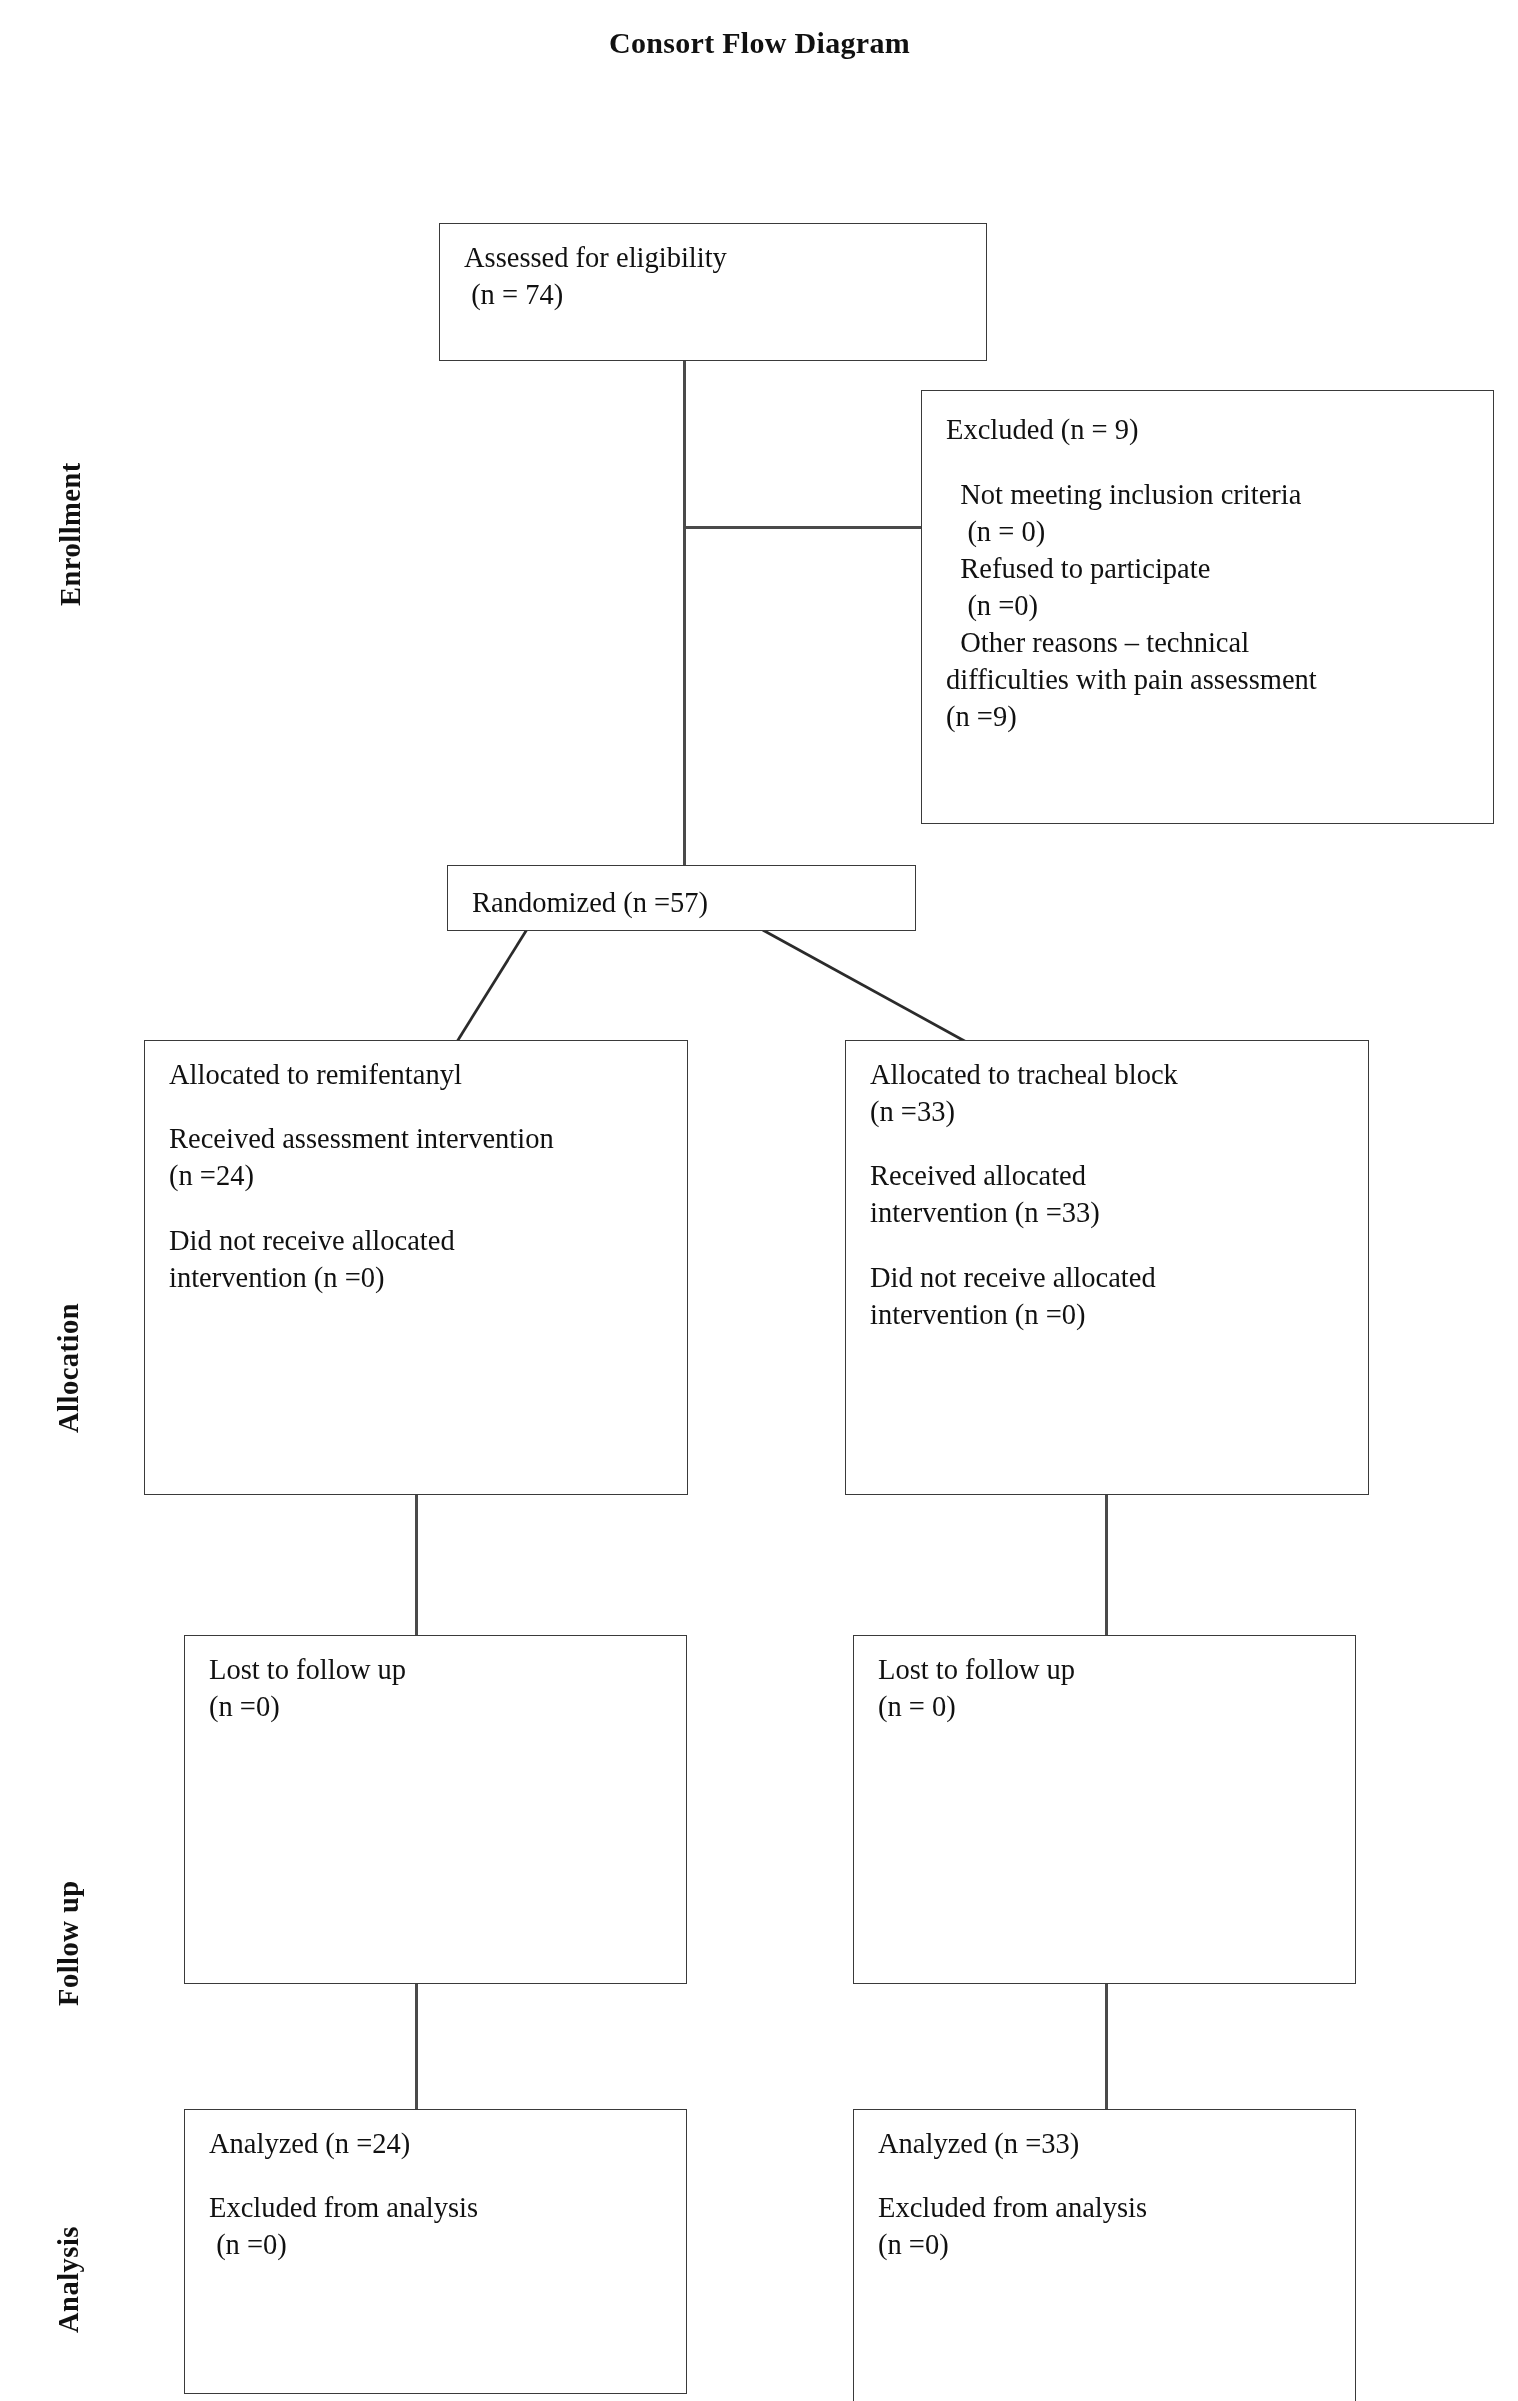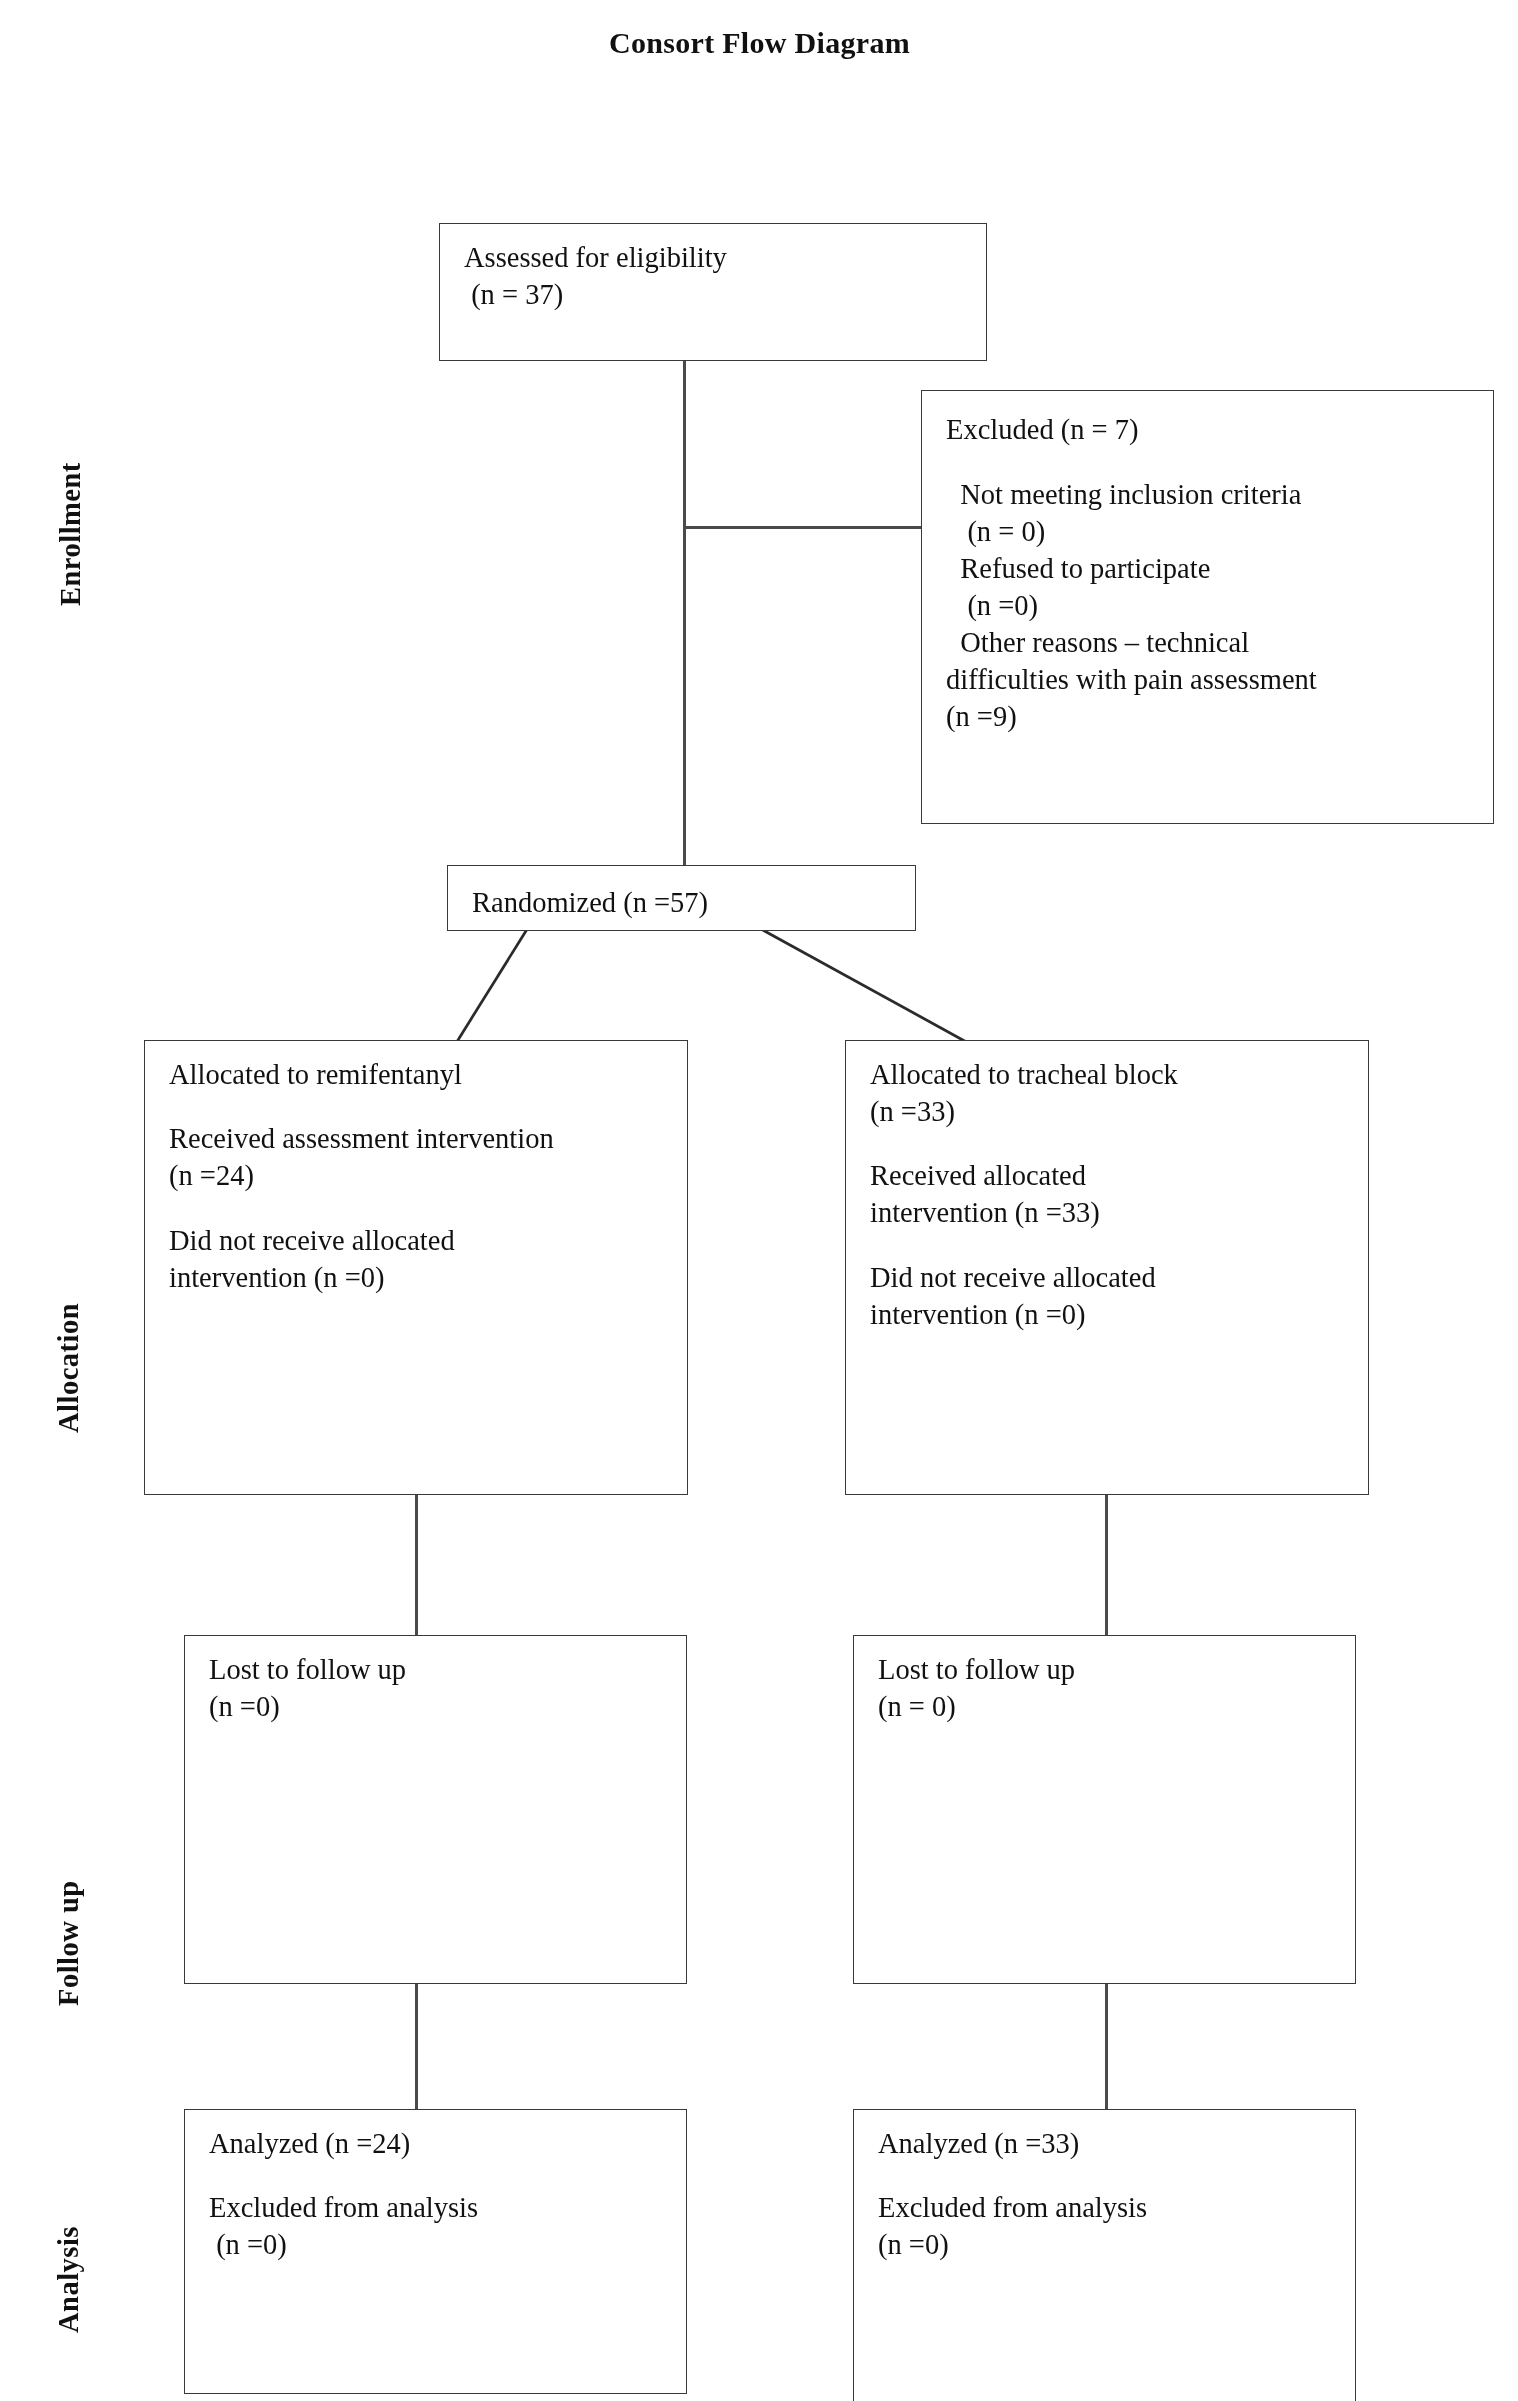--- a/index.html
+++ b/index.html
@@ -106,25 +106,25 @@
   </svg>
 
   <div class="vline" style="left: 415px; top: 1495px; height: 141px;"></div>
   <div class="vline" style="left: 1105px; top: 1495px; height: 141px;"></div>
 
   <div class="vline" style="left: 415px; top: 1984px; height: 125px;"></div>
   <div class="vline" style="left: 1105px; top: 1984px; height: 125px;"></div>
 
   <div class="node" style="left: 439px; top: 223px; width: 548px; height: 138px;">
     <span class="ln">Assessed for eligibility</span>
-    <span class="ln"> (n = 37)</span>
+    <span class="ln"> (n = 74)</span>
   </div>
 
   <div class="node" style="left: 921px; top: 390px; width: 573px; height: 434px; padding-top: 20px;">
-    <span class="ln">Excluded (n = 7)</span>
+    <span class="ln">Excluded (n = 9)</span>
     <span class="gap"></span>
     <span class="ln">  Not meeting inclusion criteria</span>
     <span class="ln">   (n = 0)</span>
     <span class="ln">  Refused to participate</span>
     <span class="ln">   (n =0)</span>
     <span class="ln">  Other reasons – technical</span>
     <span class="ln">difficulties with pain assessment</span>
     <span class="ln">(n =9)</span>
   </div>
 

